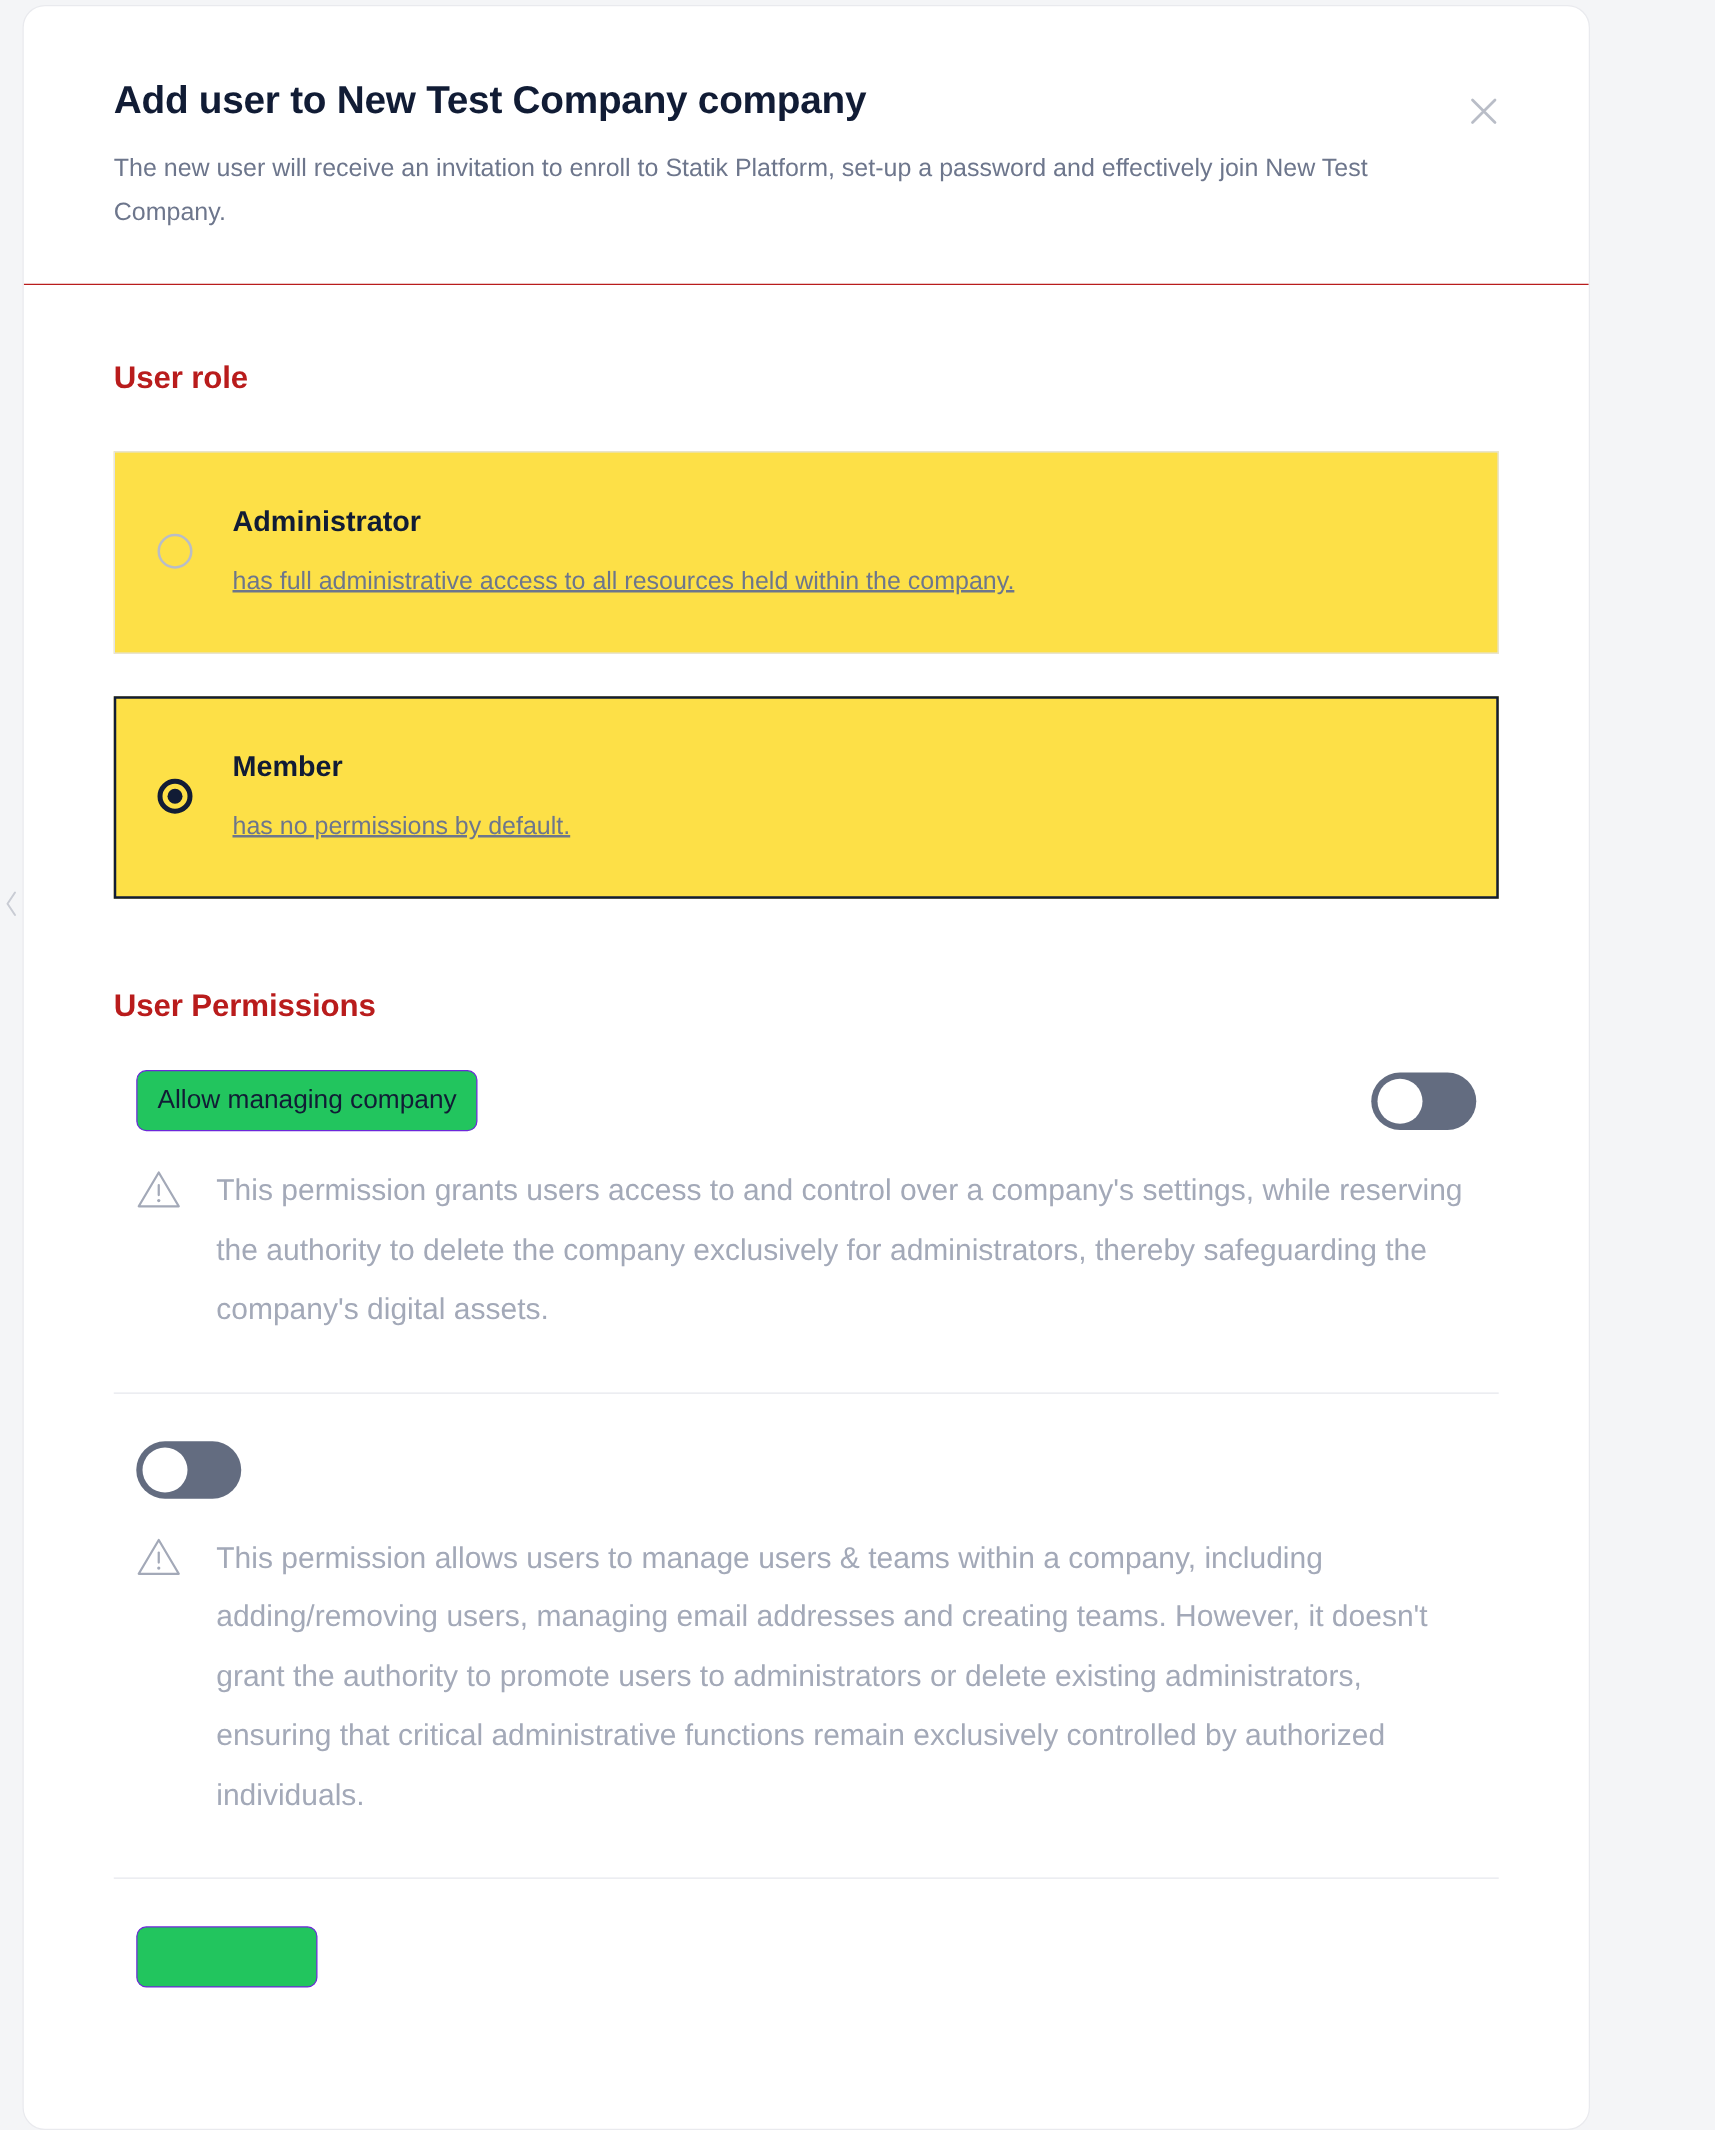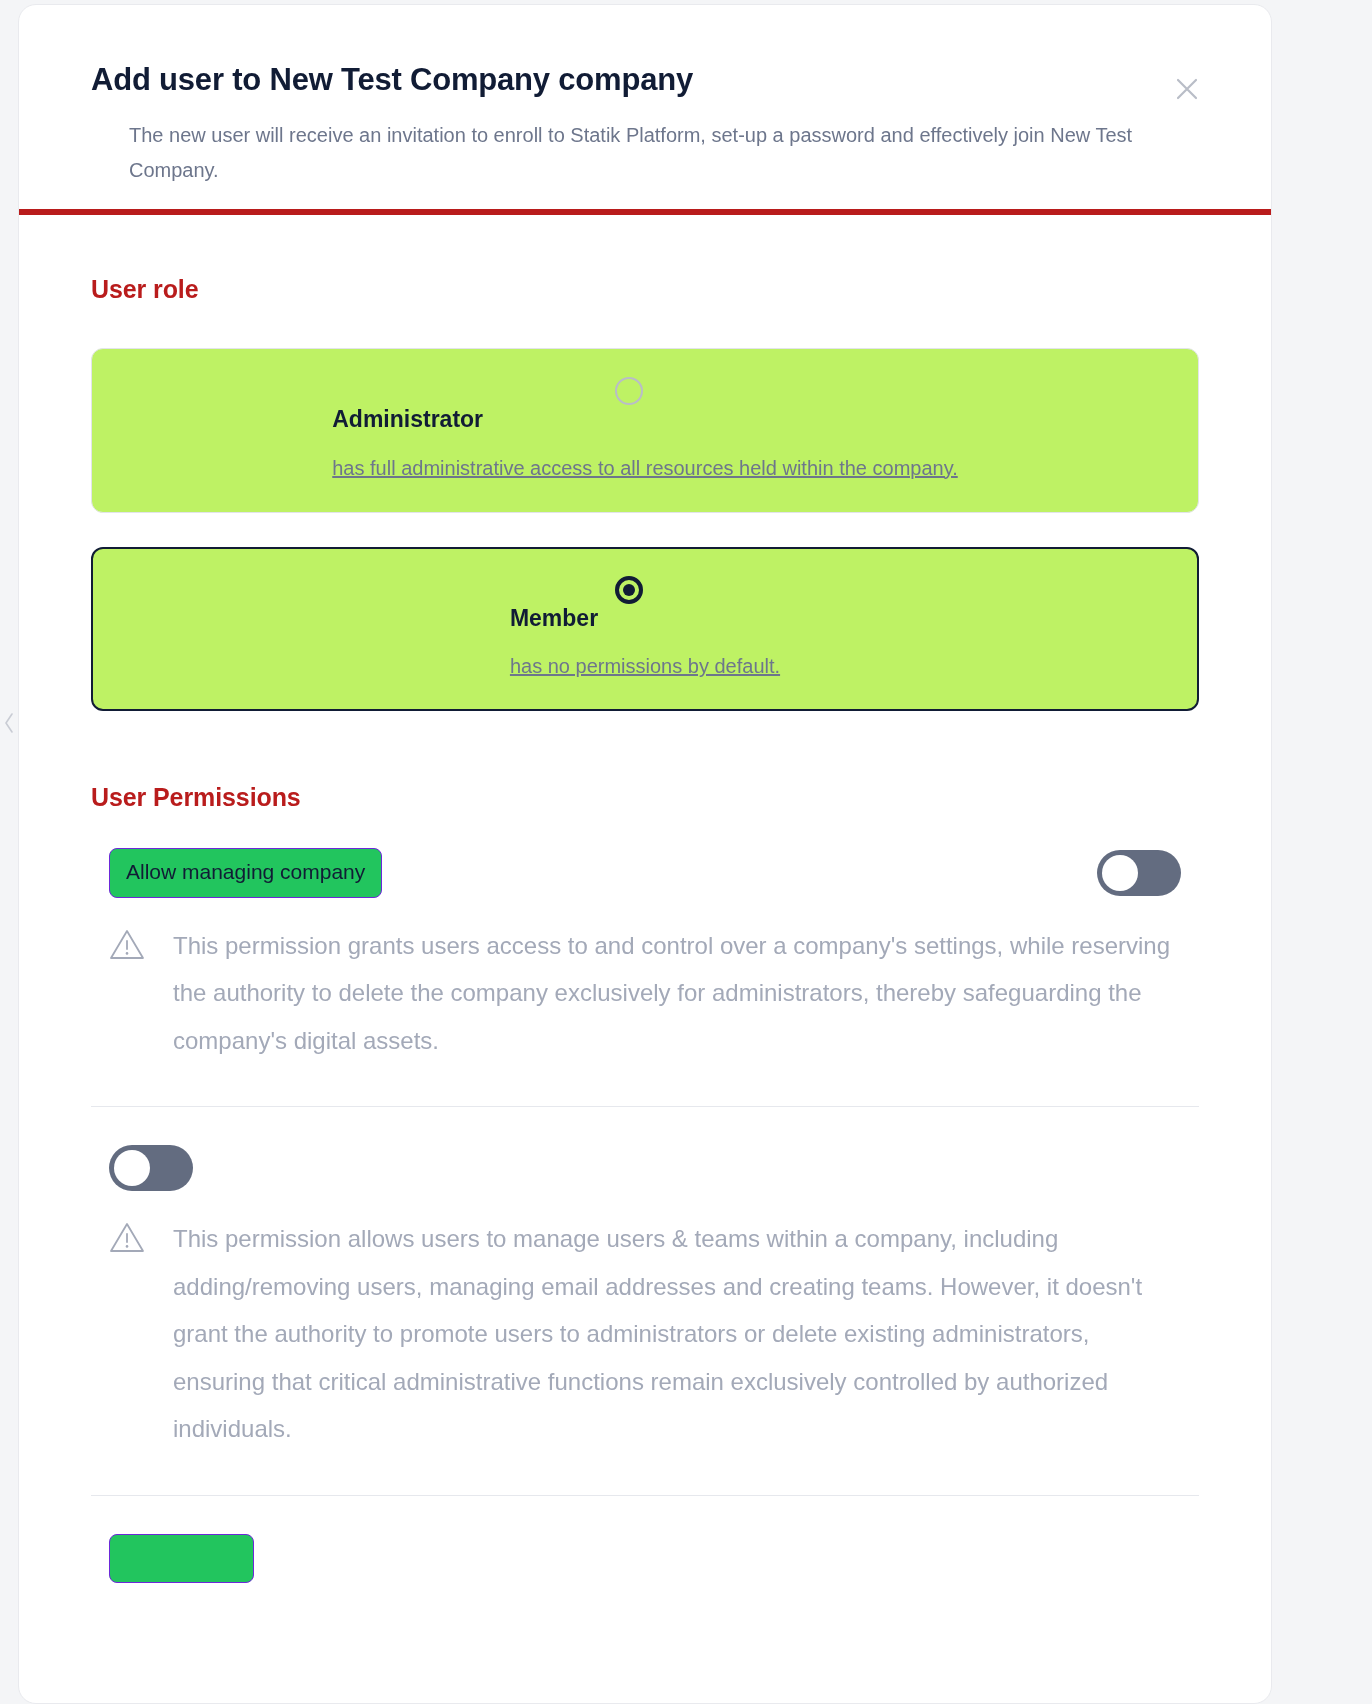--- a/index.html
+++ b/index.html
@@ -28,40 +28,39 @@
     height: 1700px;
     background: #ffffff;
     border: 1px solid #e9eaee;
     border-radius: 18px;
     overflow: hidden;
   }
 
   
   .modal-header {
     position: relative;
-    padding: 56px 72px 22px 72px;
-    border-bottom: 6px solid #b91c1c;
+    padding: 56px 72px 40px 72px;
+    border-bottom: 1px solid #b91c1c;
   }
 
   .modal-title {
     font-size: 31px;
     font-weight: 700;
     color: #111c35;
     letter-spacing: -0.2px;
     line-height: 1.2;
   }
 
   .modal-subtitle {
     margin-top: 20px;
     font-size: 20px;
     line-height: 1.72;
     color: #6d768c;
     max-width: 1010px;
     font-weight: 400;
-    margin-left: 38px;
   }
 
   .close-btn {
     position: absolute;
     top: 62px;
     right: 62px;
     width: 44px;
     height: 44px;
     display: flex;
     align-items: center;
@@ -84,27 +83,26 @@
     letter-spacing: -0.1px;
   }
 
   
   .role-list { margin-top: 44px; }
 
   .role-card {
     display: flex;
     align-items: center;
     border: 1px solid #e2e4ea;
-    border-radius: 12px;
+    border-radius: 0;
     padding: 28px 34px 30px 34px;
     margin-bottom: 34px;
     cursor: pointer;
-    background: #bef264;
+    background: #fde047;
     min-height: 162px;
-    flex-direction: column;
   }
   .role-card.selected {
     border: 2px solid #111c35;
     padding: 27px 33px 29px 33px;
   }
 
   .radio-outer {
     flex: 0 0 auto;
     width: 28px;
     height: 28px;

